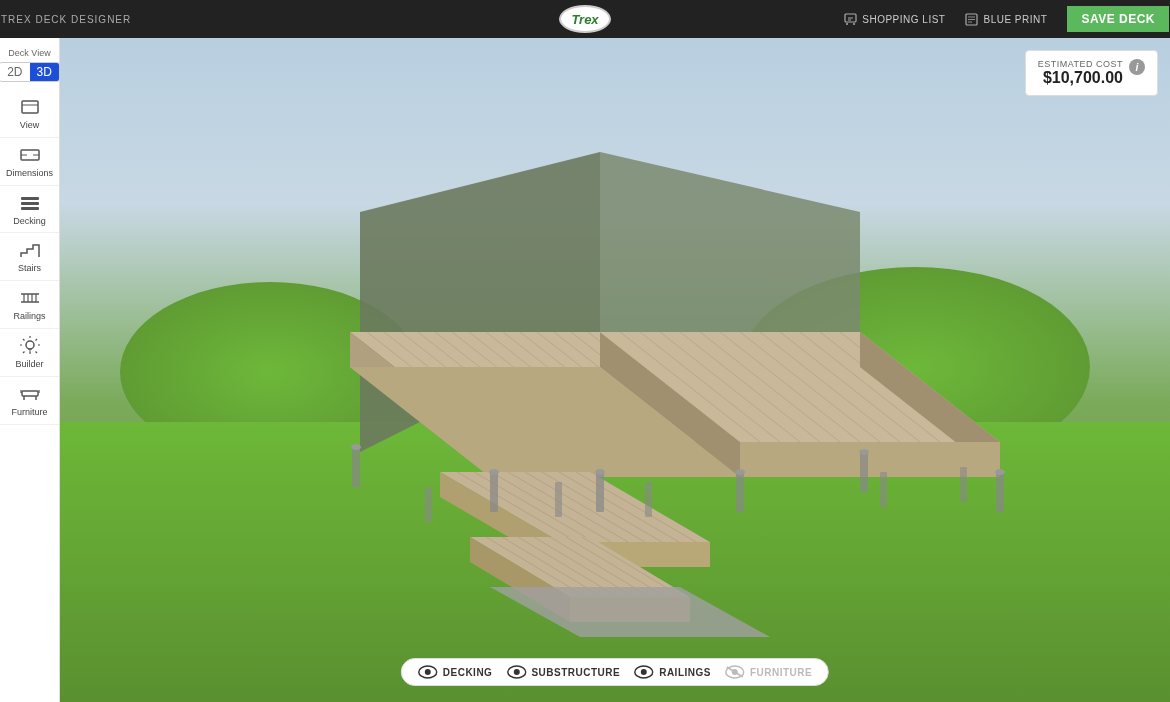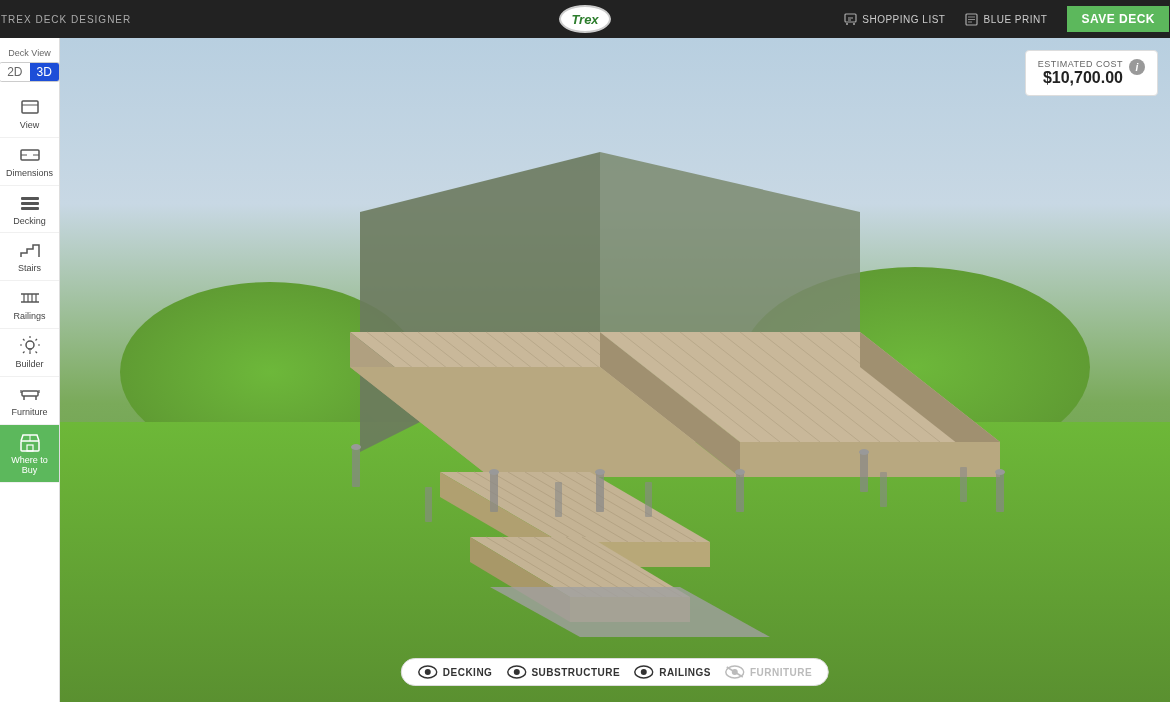--- a/index.html
+++ b/index.html
@@ -379,31 +379,20 @@
           <rect x="3" y="8" width="16" height="5" rx="1" fill="none" stroke="#555" stroke-width="1.5"></rect>
           <line x1="5" y1="13" x2="5" y2="17" stroke="#555" stroke-width="1.5"></line>
           <line x1="17" y1="13" x2="17" y2="17" stroke="#555" stroke-width="1.5"></line>
           <line x1="2" y1="10" x2="2" y2="7" stroke="#555" stroke-width="1.2"></line>
           <line x1="20" y1="10" x2="20" y2="7" stroke="#555" stroke-width="1.2"></line>
         </svg>
       </div>
       <span class="sidebar-label">Furniture</span>
     </div>
 
-    <div class="sidebar-item active">
-      <div class="sidebar-icon">
-        <svg width="22" height="22" viewBox="0 0 22 22">
-          <rect x="2" y="10" width="18" height="10" rx="1" fill="none" stroke="#fff" stroke-width="1.5"></rect>
-          <polyline points="2,10 4,4 18,4 20,10" fill="none" stroke="#fff" stroke-width="1.5"></polyline>
-          <rect x="8" y="14" width="6" height="6" fill="none" stroke="#fff" stroke-width="1.2"></rect>
-          <line x1="11" y1="4" x2="11" y2="10" stroke="#fff" stroke-width="1"></line>
-        </svg>
-      </div>
-      <span class="sidebar-label">Where to Buy</span>
-    </div>
 
   </div>
 
   <div id="canvas-area">
 
     <div class="hill hill-left"></div>
     <div class="hill hill-mid"></div>
     <div class="hill hill-right"></div>
 
     <div class="grass"></div>

